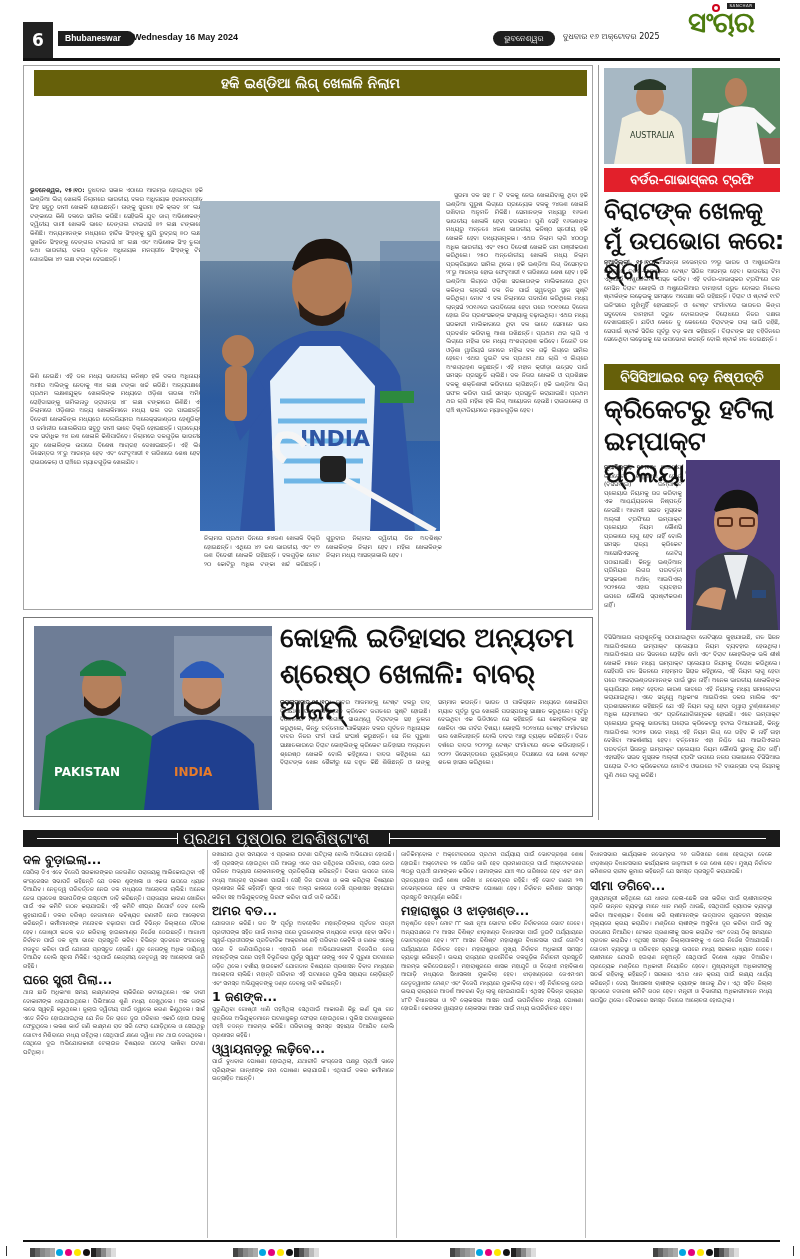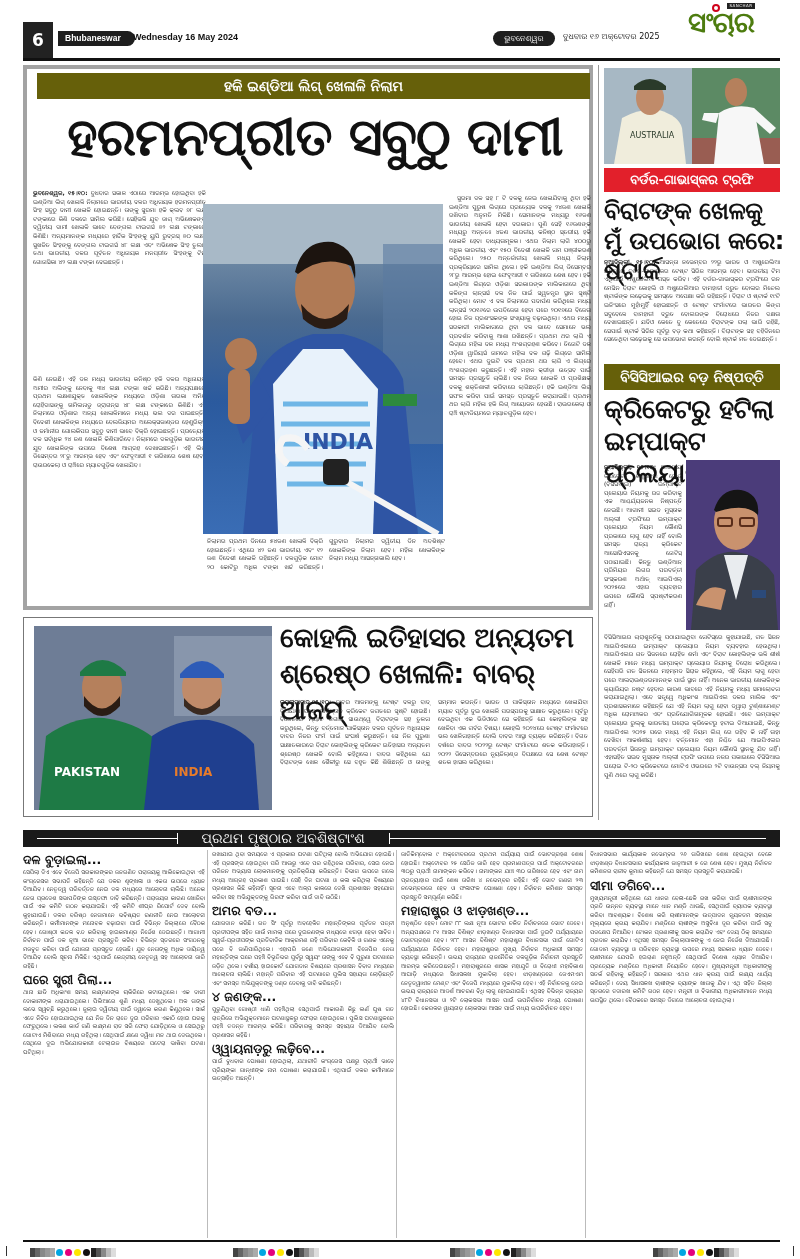--- a/index.html
+++ b/index.html
@@ -15,21 +15,21 @@
   .date-en { position: absolute; left: 110px; top: 10px; font-size: 9px; font-weight: bold; font-family: "Liberation Sans", sans-serif; }
   .city-pill-od { position: absolute; left: 470px; top: 9px; height: 15px; width: 62px; background: #1e1e1e; color: #fff;
     font-size: 8px; line-height: 15px; text-align: center; border-radius: 8px; }
   .date-od { position: absolute; left: 540px; top: 10px; font-size: 8px; }
   .logo-tag { position: absolute; left: 727px; top: 3px; width: 28px; height: 6px; background: #222; color: #fff; font-size: 4px; text-align:center; line-height: 6px; letter-spacing: 0.5px; }
   .logo-text { position: absolute; left: 688px; top: 6px; font-size: 28px; font-weight: bold; letter-spacing: -1px; color: #4d7c0f; }
   .logo-dot { position: absolute; left: 712px; top: 4px; width: 8px; height: 8px; border: 2px solid #d0021b; border-radius: 50%; background:#fff; }
   .mast-rule { position: absolute; left: 23px; top: 58px; width: 757px; height: 3px; background: #111; }
 
   
-  .lead-box { position: absolute; left: 23px; top: 65px; width: 570px; height: 545px; border: 4px solid #a3a3a3; }
+  .lead-box { position: absolute; left: 23px; top: 65px; width: 570px; height: 545px; border: 1px solid #a3a3a3; }
   .kicker { position: absolute; left: 10px; top: 4px; width: 553px; height: 26px; background: #66600a; color: #fff;
     font-size: 14px; text-align: center; line-height: 26px; font-weight: bold; }
   .lead-headline { position: absolute; left: 8px; top: 32px; width: 560px; font-size: 52px; font-weight: bold; letter-spacing: -1px;
     text-align: center; line-height: 72px; color: #111; white-space: nowrap; }
 
   .col-text { position: absolute; font-size: 6px; line-height: 8.6px; color: #222; text-align: justify; overflow: hidden; }
   .col-text .dateline { font-weight: bold; }
   .col-text p { text-indent: 8px; }
 
   .lead-col1 { left: 6px; top: 120px; width: 173px; height: 130px; }
@@ -58,21 +58,21 @@
 
   
   .second-box { position: absolute; left: 23px; top: 617px; width: 570px; height: 200px; border: 1px solid #777; }
   .second-photo { position: absolute; left: 10px; top: 8px; width: 238px; height: 184px; overflow: hidden;
     background: linear-gradient(180deg, #5c6f89 0%, #7d8aa0 40%, #4a5a75 100%); }
   .second-headline { position: absolute; left: 256px; top: 2px; width: 310px; font-size: 27px; font-weight: bold; line-height: 36px; letter-spacing: -0.5px; }
   .second-text { left: 256px; top: 80px; width: 308px; height: 115px; column-count: 2; column-gap: 8px; }
 
   
   .cont-band { position: absolute; left: 23px; top: 830px; width: 757px; height: 17px; background: #1a1a1a; color: #fff; }
-  .cont-title { position: absolute; left: 200px; top: 0; width: 200px; text-align: center; font-size: 14px; line-height: 17px; }
+  .cont-title { position: absolute; left: 200px; top: 0; width: 200px; text-align: left; font-size: 16px; line-height: 17px; }
 
   .cont-col { position: absolute; top: 850px; width: 182px; height: 390px; }
   .cont-col .col-text { position: static; width: 100%; }
   .cont-head { font-size: 12.5px; font-weight: bold; line-height: 17px; margin-top: 1px; color: #111; }
   .cont-col .col-text { font-size: 5.8px; line-height: 8.5px; }
   .c1 { left: 23px; } .c2 { left: 212px; } .c3 { left: 401px; } .c4 { left: 590px; }
   .col-sep { position: absolute; top: 850px; width: 1px; height: 388px; background: #bbb; }
 
   
   .bottom-rule { position: absolute; left: 23px; top: 1240px; width: 757px; height: 2px; background: #111; }
@@ -93,21 +93,20 @@
     <div class="date-od">ବୁଧବାର ୧୬ ଅକ୍ଟୋବର 2025</div>
   </div>
   <div class="logo-tag">SANCHAR</div>
   <div class="logo-text">ସଂଚାର</div>
   <div class="logo-dot"></div>
   <div class="mast-rule"></div>
 </header>
 
 <article class="lead-box">
   <div class="kicker">ହକି ଇଣ୍ଡିଆ ଲିଗ୍ ଖେଳାଳି ନିଲାମ</div>
-  <h1 class="lead-headline">ହରମନପ୍ରୀତ ସବୁଠୁ ଦାମୀ</h1>
 
   <div class="col-text lead-col1">
     <span class="dateline">ଭୁବନେଶ୍ୱର, ୧୫।୧୦:</span>
     <span>ବୁଧବାର ସକାଳ ଏଠାରେ ଆରମ୍ଭ ହୋଇଥିବା ହକି ଇଣ୍ଡିଆ ଲିଗ୍ ଖେଳାଳି ନିଲାମରେ ଭାରତୀୟ ଦଳର ଅଧିନାୟକ ହରମନପ୍ରୀତ ସିଂହ ସବୁଠୁ ଦାମୀ ଖେଳାଳି ହୋଇଛନ୍ତି। ତାଙ୍କୁ ସୁରମା ହକି କ୍ଲବ ୭୮ ଲକ୍ଷ ଟଙ୍କାରେ କିଣି ଦଳରେ ସାମିଲ କରିଛି। ସେହିଭଳି ଯୁବ ଡାଗ୍ ଅଭିଷେକଙ୍କୁ ଦ୍ୱିତୀୟ ଦାମୀ ଖେଳାଳି ଭାବେ ବେଙ୍ଗଲ ଟାଇଗର୍ସ ୭୨ ଲକ୍ଷ ଟଙ୍କାରେ କିଣିଛି। ଅନ୍ୟମାନଙ୍କ ମଧ୍ୟରେ ହାର୍ଦ୍ଦିକ ସିଂହଙ୍କୁ ୟୁପି ରୁଦ୍ରସ୍ ୭୦ ଲକ୍ଷ, ସୁଖଜିତ ସିଂହଙ୍କୁ ବେଙ୍ଗଲ ଟାଇଗର୍ସ ୪୮ ଲକ୍ଷ ଏବଂ ଅଭିଷେକ ସିଂହ ତୁଲନ ତଥା ଭାରତୀୟ ଦଳର ପୂର୍ବତନ ଅଧିନାୟକ ମନପ୍ରୀତ ସିଂହଙ୍କୁ ଟିମ୍ ଗୋନାସିକା ୪୨ ଲକ୍ଷ ଟଙ୍କା ଦେଇଛନ୍ତି।</span>
   </div>
 
 
   <div class="col-text lead-col1b">
     <span>କିଣି ନେଇଛି। ଏହି ଦଳ ମଧ୍ୟ ଭାରତୀୟ କନିଷ୍ଠ ହକି ଦଳର ଅଧିନାୟକ ଅମୀର ଅଲିଙ୍କୁ ନେବାକୁ ୩୪ ଲକ୍ଷ ଟଙ୍କା ଖର୍ଚ୍ଚ କରିଛି। ଅନ୍ୟପକ୍ଷରେ ପ୍ରଥମ ଲକ୍ଷଣଯୁକ୍ତ ଖେଳାଳିଙ୍କ ମଧ୍ୟରେ ଓଡ଼ିଶା ତାରକା ଅମିତ ରୋହିଦାସଙ୍କୁ ତାମିଲନାଡୁ ଡ୍ରାଗନ୍ସ ୪୮ ଲକ୍ଷ ଟଙ୍କାରେ କିଣିଛି। ଏହି ନିଲାମରେ ଓଡ଼ିଶାର ଅନ୍ୟ ଖେଳାଳିମାନେ ମଧ୍ୟ ଭଲ ଦର ପାଇଛନ୍ତି। ବିଦେଶୀ ଖେଳାଳିଙ୍କ ମଧ୍ୟରେ ବେଲଜିୟମର ଅଲେକ୍ସଜାଣ୍ଡର ହେଣ୍ଡ୍ରିକ୍ସ ଓ ଜର୍ମାନୀର ଗୋଲକିପର ସବୁଠୁ ଦାମୀ ଭାବେ ବିକ୍ରି ହୋଇଛନ୍ତି। ପ୍ରତ୍ୟେକ ଦଳ ସର୍ବାଧିକ ୨୪ ଜଣ ଖେଳାଳି କିଣିପାରିବେ। ନିଲାମରେ ଦଳଗୁଡ଼ିକ ଭାରତୀୟ ଯୁବ ଖେଳାଳିଙ୍କ ଉପରେ ବିଶେଷ ଆଗ୍ରହ ଦେଖାଇଛନ୍ତି। ଏହି ଲିଗ୍ ଡିସେମ୍ବର ୨୮ରୁ ଆରମ୍ଭ ହେବ ଏବଂ ଫେବୃଆରୀ ୧ ତାରିଖରେ ଶେଷ ହେବ। ରାଉରକେଲା ଓ ରାଞ୍ଚିରେ ମ୍ୟାଚଗୁଡ଼ିକ ଖେଳାଯିବ।</span>
   </div>
@@ -237,21 +236,21 @@
     <div class="col-text">ସେପିଲା ଦିଏ ଏବେ ବିଜେପି ସରକାରଙ୍କର ଜନଗଣିତ ପରାଜୟକୁ ଆଲିକୋଇଥିବା ଏହି କଂଗ୍ରେସର ସଭାପତି କହିଛନ୍ତି ଯେ ଦଳର ଶୃଙ୍ଖଳା ଓ ଏକତା ଉପରେ ଧ୍ୟାନ ଦିଆଯିବ। ନେତୃତ୍ୱ ପରିବର୍ତ୍ତନ ନେଇ ଦଳ ମଧ୍ୟରେ ଆଲୋଚନା ଚାଲିଛି। ଅନେକ ନେତା ପ୍ରଦେଶ ସଭାପତିଙ୍କ ଇସ୍ତଫା ଦାବି କରିଛନ୍ତି। ପରାଜୟର କାରଣ ଖୋଜିବା ପାଇଁ ଏକ କମିଟି ଗଠନ କରାଯାଇଛି। ଏହି କମିଟି ଶୀଘ୍ର ରିପୋର୍ଟ ଦେବ ବୋଲି କୁହାଯାଇଛି। ଦଳର ବରିଷ୍ଠ ନେତାମାନେ ଭବିଷ୍ୟତ ରଣନୀତି ନେଇ ଆଲୋଚନା କରିଛନ୍ତି। କର୍ମୀମାନଙ୍କ ମନୋବଳ ବଢ଼ାଇବା ପାଇଁ ବିଭିନ୍ନ ଜିଲ୍ଲାରେ ବୈଠକ ହେବ। ଗୋଷ୍ଠୀ କନ୍ଦଳ ବନ୍ଦ କରିବାକୁ ହାଇକମାଣ୍ଡ ନିର୍ଦ୍ଦେଶ ଦେଇଛନ୍ତି। ଆଗାମୀ ନିର୍ବାଚନ ପାଇଁ ଦଳ ନୂଆ ଭାବେ ପ୍ରସ୍ତୁତି କରିବ। ବିଭିନ୍ନ ସ୍ତରରେ ସଂଗଠନକୁ ମଜବୁତ କରିବା ପାଇଁ ଯୋଜନା ପ୍ରସ୍ତୁତ ହେଉଛି। ଯୁବ ନେତାଙ୍କୁ ଅଧିକ ଦାୟିତ୍ୱ ଦିଆଯିବ ବୋଲି ସୂଚନା ମିଳିଛି। ଏଥିପାଇଁ କେନ୍ଦ୍ରୀୟ ନେତୃତ୍ୱ ସହ ଆଲୋଚନା ଜାରି ରହିଛି।</div>
     <h3 class="cont-head">ଘରେ ସ୍ତ୍ରୀ ପିଲା...</h3>
     <div class="col-text">ଥାନା ଛାଡି ଅଧିକାଂଶ ସମୟ ଲକ୍ଷ୍ମଣଙ୍କ ଚାକିରିରେ କଟାଉଥିଲେ। ଏକ ଦାଗୀ ଦୋକାନୀଙ୍କ ଧରାଯାଇଥିଲେ। ପିଲିଆରେ ଶୁଣି ମଧ୍ୟ ଦେଖୁଥିଲେ। ଅଳ ତାଙ୍କ ଲଭେ ସ୍ୱଚ୍ଛି କରୁଥିଲେ। ଜୁଲାଇ ଦ୍ୱିତୀୟ ପାଇଁ ଦ୍ୱାଲେ କରଣ କିଣୁଥିଲେ। ସାର୍କ ଏତେ ନିବିଡ ହୋଇଯାଇଥିଲା ଯେ ନିଜ ଦିନ ରାତେ ଦୁଇ ପରିବାର ଏକାଠି ହୋଇ ଘରକୁ ଫେରୁଥିଲେ। ଲଳଣ କାର୍ଡ ଗଣି ଲକ୍ଷ୍ମଣ ରାତ ସରି ଫେରା ଯୋଡ଼ିଥିଲେ ଓ ସେଇଥିରୁ ଗୋଟାଏ ମିଶିବାରେ ମଧ୍ୟ ରହିଥିଲା। ସେଥିପାଇଁ କ୍ଷଣେ ଦ୍ୱିଧା ମନ ଥାଇ ଦେଉଥିଲେ। ସେଥିରେ ଦୁଇ ଅଭିଯୋଗକାରୀ ଟେଲାଇଜ ବିଷୟରେ ପଟେରା ଭାଷିବା ଘଟଣା ଘଟିଥିଲା।</div>
   </div>
   <div class="col-sep" style="left:207px;"></div>
 
   <div class="cont-col c2">
     <div class="col-text">ରଖାଯାଇ ଥିବା ସମୟରେ ଏ ପ୍ରକାର ଘଟଣା ଘଟିଥିଲା ବୋଲି ଅଭିଯୋଗ ହୋଇଛି। ଏହି ପ୍ରସଙ୍ଗ ହୋଇଥିବା ପରି ଆଉରୁ ଏବେ ପର ରହିଥିଲେ ପରିବାର, ସେଇ ନେଇ ପରିଜନ ଅଭ୍ୟାସ ଲୋକମାନଙ୍କୁ ପ୍ରତିକ୍ରିୟା କରିଛନ୍ତି। ବିଭାଗ ଉପରେ ଗଲେ ମଧ୍ୟ ଆଗ୍ରହ ପ୍ରକାଶ ପାଇଛି। ସେହି ଦିନ ଘଟଣା ଓ କଳା କରିଥିଲା ବିଷୟରେ ପ୍ରଶାସନ କିଛି କହିନାହିଁ। ସୂଚନା ଏବେ ଅଳ୍ପ କାଳରେ ଦେଖି ପ୍ରଶାସନ ସହଯୋଗ କରିବା ସହ ଅଭିଯୁକ୍ତଙ୍କୁ ଗିରଫ କରିବା ପାଇଁ ଦାବି ଉଠିଛି।</div>
     <h3 class="cont-head">ଅମର ବଡ...</h3>
     <div class="col-text">ଯୋଗଦାନ କରିଛି। ଗତ ସିଂ ପୂର୍ବରୁ ଅବହେଳିତ ମହାନ୍ତିଙ୍କର ପୂର୍ବତନ ପତ୍ନୀ ପ୍ରଦୀପଙ୍କ ସହିତ ଗାଉଁ ମାମଲା ପରେ ଦୁଇଜଣଙ୍କ ମଧ୍ୟରେ ଝଗଡ଼ା ହେବା ସାବିତ। ସ୍ୱର୍ଗ-ପ୍ରଦୀପଙ୍କ ପ୍ରତିବାଦିକ ଆକ୍ରମଣ ରହି ପରିବାର କେବିଳି ଓ ଗଣକ ଏନେକୁ ପରେ ବି ଜାଣିପାରିଥିଲେ। ଏହାପରି ଜଣେ ଅଭିଯୋଗକାରୀ ବିଜେପିର ନେତା ମହାନ୍ତିଙ୍କ ଘରେ ପହଞ୍ଚି ବିଭୂତିଭର ପୁର୍ବରୁ ସ୍ୱୟଂ ତାଙ୍କୁ ଏବେ ବି ପୁରୁଣା ଘଟଣାରେ ଜଡ଼ିତ ଥିଲେ। ବର୍ଷୀୟ ହାଇକୋର୍ଟ ଯୋଗଦାନ ବିଷୟରେ ପ୍ରଶାସନ ବିବାଦ ମଧ୍ୟରେ ଆଲୋଚନା ଚାଲିଛି। ମହାନ୍ତି ପରିବାର ଏହି ଘଟଣାରେ ପୁଲିସ ସହାୟତା ଲୋଡ଼ିଛନ୍ତି ଏବଂ ସମସ୍ତ ଅଭିଯୁକ୍ତଙ୍କୁ ଦଣ୍ଡ ଦେବାକୁ ଦାବି କରିଛନ୍ତି।</div>
-    <h3 class="cont-head">୪ ଜଣଙ୍କ...</h3>
+    <h3 class="cont-head">1 ଜଣଙ୍କ...</h3>
     <div class="col-text">ପୁରୁଣିଥିବା ଗୋଷ୍ଠୀ ଧାଣି ପହଞ୍ଚିଥିଲା ସେଥିପାଇଁ ଆକାରଣି କିଛୁ ଲର୍ଣ ଘୁଷ ଗତ ରାତ୍ରିରେ ଅଭିଯୁକ୍ତମାନେ ଘଟଣାସ୍ଥଳରୁ ଫେରାର ହୋଇଥିଲେ। ପୁଲିସ ଘଟଣାସ୍ଥଳରେ ପହଞ୍ଚି ତଦନ୍ତ ଆରମ୍ଭ କରିଛି। ପରିବାରକୁ ସମସ୍ତ ସହାୟତା ଦିଆଯିବ ବୋଲି ପ୍ରଶାସନ କହିଛି।</div>
     <h3 class="cont-head">ଓ୍ୱାୟନାଡ଼ରୁ ଲଢ଼ିବେ...</h3>
     <div class="col-text">ପାଇଁ ବୁଧବାର ଘୋଷଣା ହୋଇଥିଲା, ଯଥାରୀତି କଂଗ୍ରେସ ପକ୍ଷରୁ ପ୍ରାର୍ଥୀ ଭାବେ ପ୍ରିୟଙ୍କା ଗାନ୍ଧୀଙ୍କ ନାମ ଘୋଷଣା କରାଯାଇଛି। ଏଥିପାଇଁ ଦଳର କର୍ମୀମାନେ ଉତ୍ସାହିତ ଅଛନ୍ତି।</div>
   </div>
   <div class="col-sep" style="left:396px;"></div>
 
   <div class="cont-col c3">
     <div class="col-text">ଜାତିକିମ୍ବୋଲ ୯ ଅକ୍ଟୋବରରେ ପ୍ରଥମ ପର୍ଯ୍ୟାୟ ପାଇଁ ଭୋଟଗ୍ରହଣ ଶେଷ ହୋଇଛି। ଅକ୍ଟୋବର ୨୫ ସେଠିଜ ଜାରି ହେବ ପ୍ରମାଣପତ୍ର ପାଇଁ ଅକ୍ଟୋବରରେ ୩୦ରୁ ପ୍ରାର୍ଥୀ ନାମାଙ୍କନ କରିବେ। ନାମାଙ୍କନ ଯାଞ୍ଚ ୩୦ ତାରିଖରେ ହେବ ଏବଂ ନାମ ପ୍ରତ୍ୟାହାର ପାଇଁ ଶେଷ ତାରିଖ ୪ ନଭେମ୍ବର ରହିଛି। ଏହି ଭୋଟ ଗଣନା ୨୩ ନଭେମ୍ବରରେ ହେବ ଓ ଫଳାଫଳ ଘୋଷଣା ହେବ। ନିର୍ବାଚନ କମିଶନ ସମସ୍ତ ପ୍ରସ୍ତୁତି ସମ୍ପୂର୍ଣ୍ଣ କରିଛି।</div>
     <h3 class="cont-head">ମହାରାଷ୍ଟ୍ର ଓ ଝାଡ଼ଖଣ୍ଡ...</h3>
     <div class="col-text">ଅନୁଷ୍ଠିତ ହେବ। ମୋଟ ୮୮ ଲକ୍ଷ ନୂଆ ଭୋଟର ଚଳିତ ନିର୍ବାଚନରେ ଭୋଟ ଦେବେ। ଅନ୍ୟପକ୍ଷରେ ୮୧ ଆସନ ବିଶିଷ୍ଟ ଝାଡ଼ଖଣ୍ଡ ବିଧାନସଭା ପାଇଁ ଦୁଇଟି ପର୍ଯ୍ୟାୟରେ ଭୋଟଗ୍ରହଣ ହେବ। ୨୮୮ ଆସନ ବିଶିଷ୍ଟ ମହାରାଷ୍ଟ୍ର ବିଧାନସଭା ପାଇଁ ଗୋଟିଏ ପର୍ଯ୍ୟାୟରେ ନିର୍ବାଚନ ହେବ। ମହାରାଷ୍ଟ୍ରର ମୁଖ୍ୟ ନିର୍ବାଚନ ଅଧିକାରୀ ସମସ୍ତ ବ୍ୟବସ୍ଥା କରିଛନ୍ତି। ଉଭୟ ରାଜ୍ୟରେ ରାଜନୈତିକ ଦଳଗୁଡ଼ିକ ନିର୍ବାଚନୀ ପ୍ରସ୍ତୁତି ଆରମ୍ଭ କରିଦେଇଛନ୍ତି। ମହାରାଷ୍ଟ୍ରରେ ଶାସକ ମହାଯୁତି ଓ ବିରୋଧୀ ମହାବିକାଶ ଆଘାଡ଼ି ମଧ୍ୟରେ ସିଧାସଳଖ ମୁକାବିଲା ହେବ। ଝାଡ଼ଖଣ୍ଡରେ ଜେଏମଏମ ନେତୃତ୍ୱାଧୀନ ମେଣ୍ଟ ଏବଂ ବିଜେପି ମଧ୍ୟରେ ମୁକାବିଲା ହେବ। ଏହି ନିର୍ବାଚନକୁ ନେଇ ଉଭୟ ରାଜ୍ୟରେ ଆଦର୍ଶ ଆଚରଣ ବିଧି ଲାଗୁ ହୋଇଯାଇଛି। ଏଥିସହ ବିଭିନ୍ନ ରାଜ୍ୟର ୪୮ଟି ବିଧାନସଭା ଓ ୨ଟି ଲୋକସଭା ଆସନ ପାଇଁ ଉପନିର୍ବାଚନ ମଧ୍ୟ ଘୋଷଣା ହୋଇଛି। କେରଳର ୱାୟନାଡ଼ ଲୋକସଭା ଆସନ ପାଇଁ ମଧ୍ୟ ଉପନିର୍ବାଚନ ହେବ।</div>

